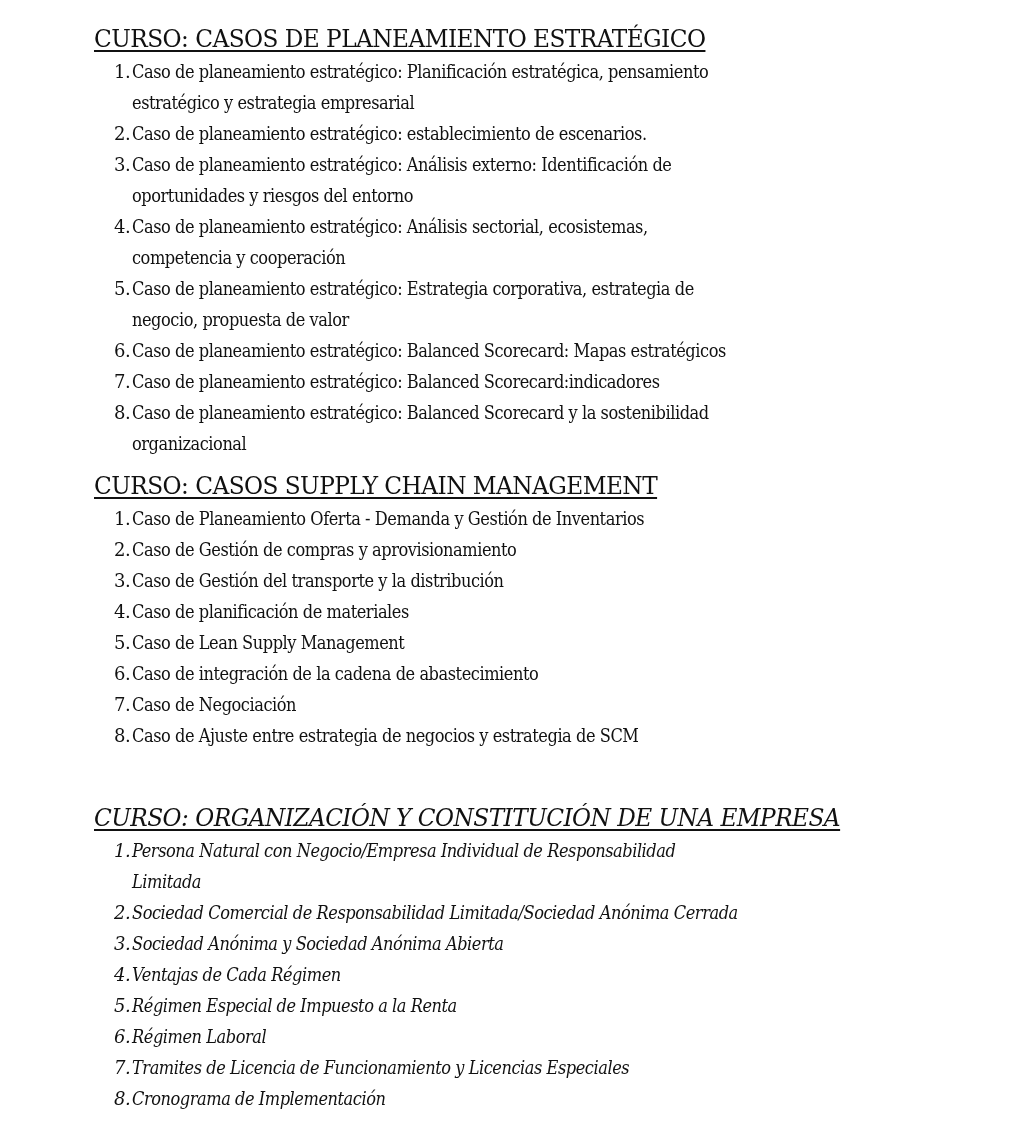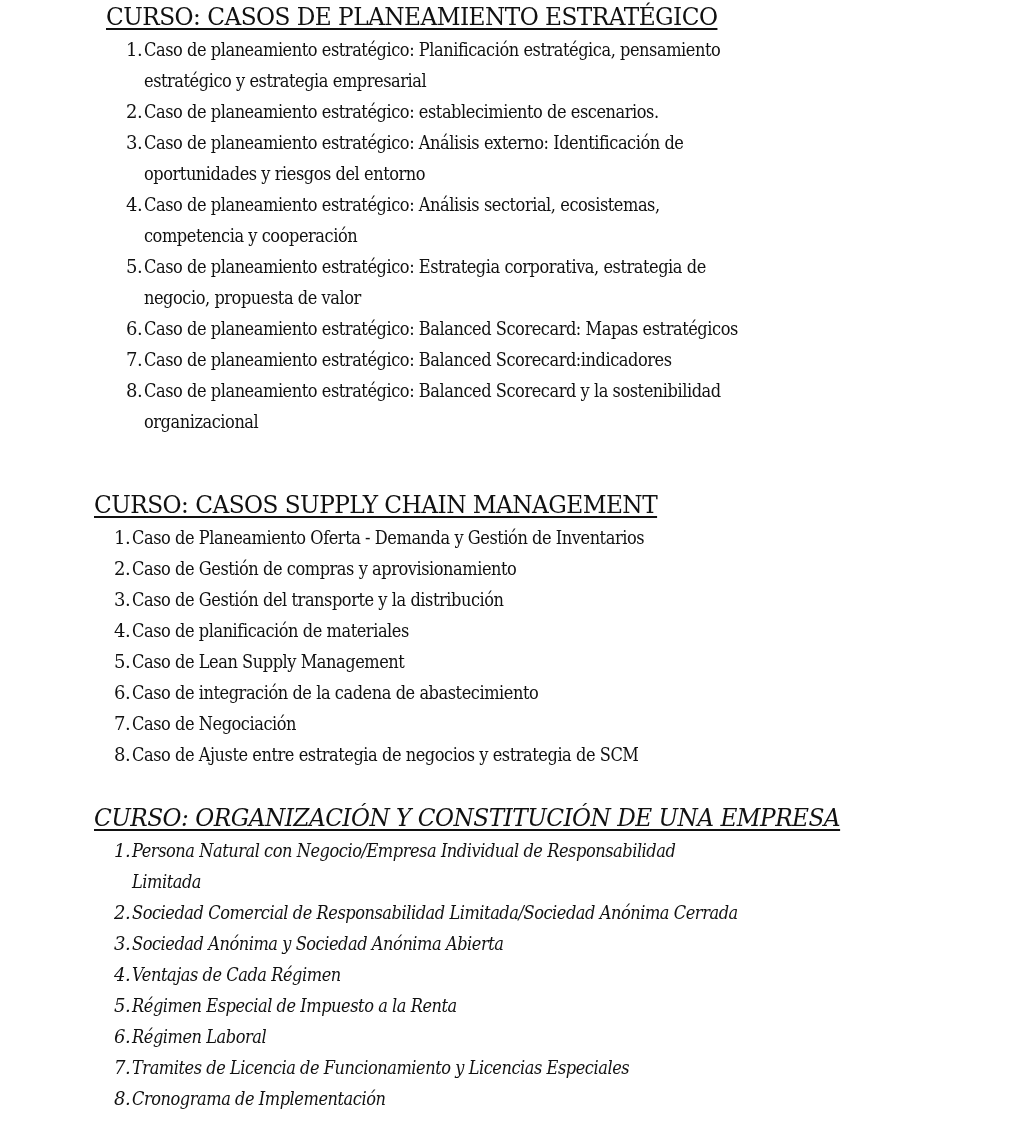--- a/index.html
+++ b/index.html
@@ -59,22 +59,22 @@
       position: absolute;
       left: 0;
       top: 0;
     }
     .item-text {
       display: inline-block;
       white-space: pre-line;
       transform: scaleX(0.9);
       transform-origin: left center;
     }
-    #sec1 { top: 0; margin-left: 12px; }
-    #sec2 { top: 488px; }
+    #sec1 { top: 22px; }
+    #sec2 { top: 469px; }
     #sec3 { top: 801px; font-style: italic; }
   </style>
 </head>
 <body>
 
 <div class="doc">
 
   <section class="section" id="sec1">
     <h2 class="course-title">CURSO: CASOS DE PLANEAMIENTO ESTRATÉGICO</h2>
     <ol class="topics">

